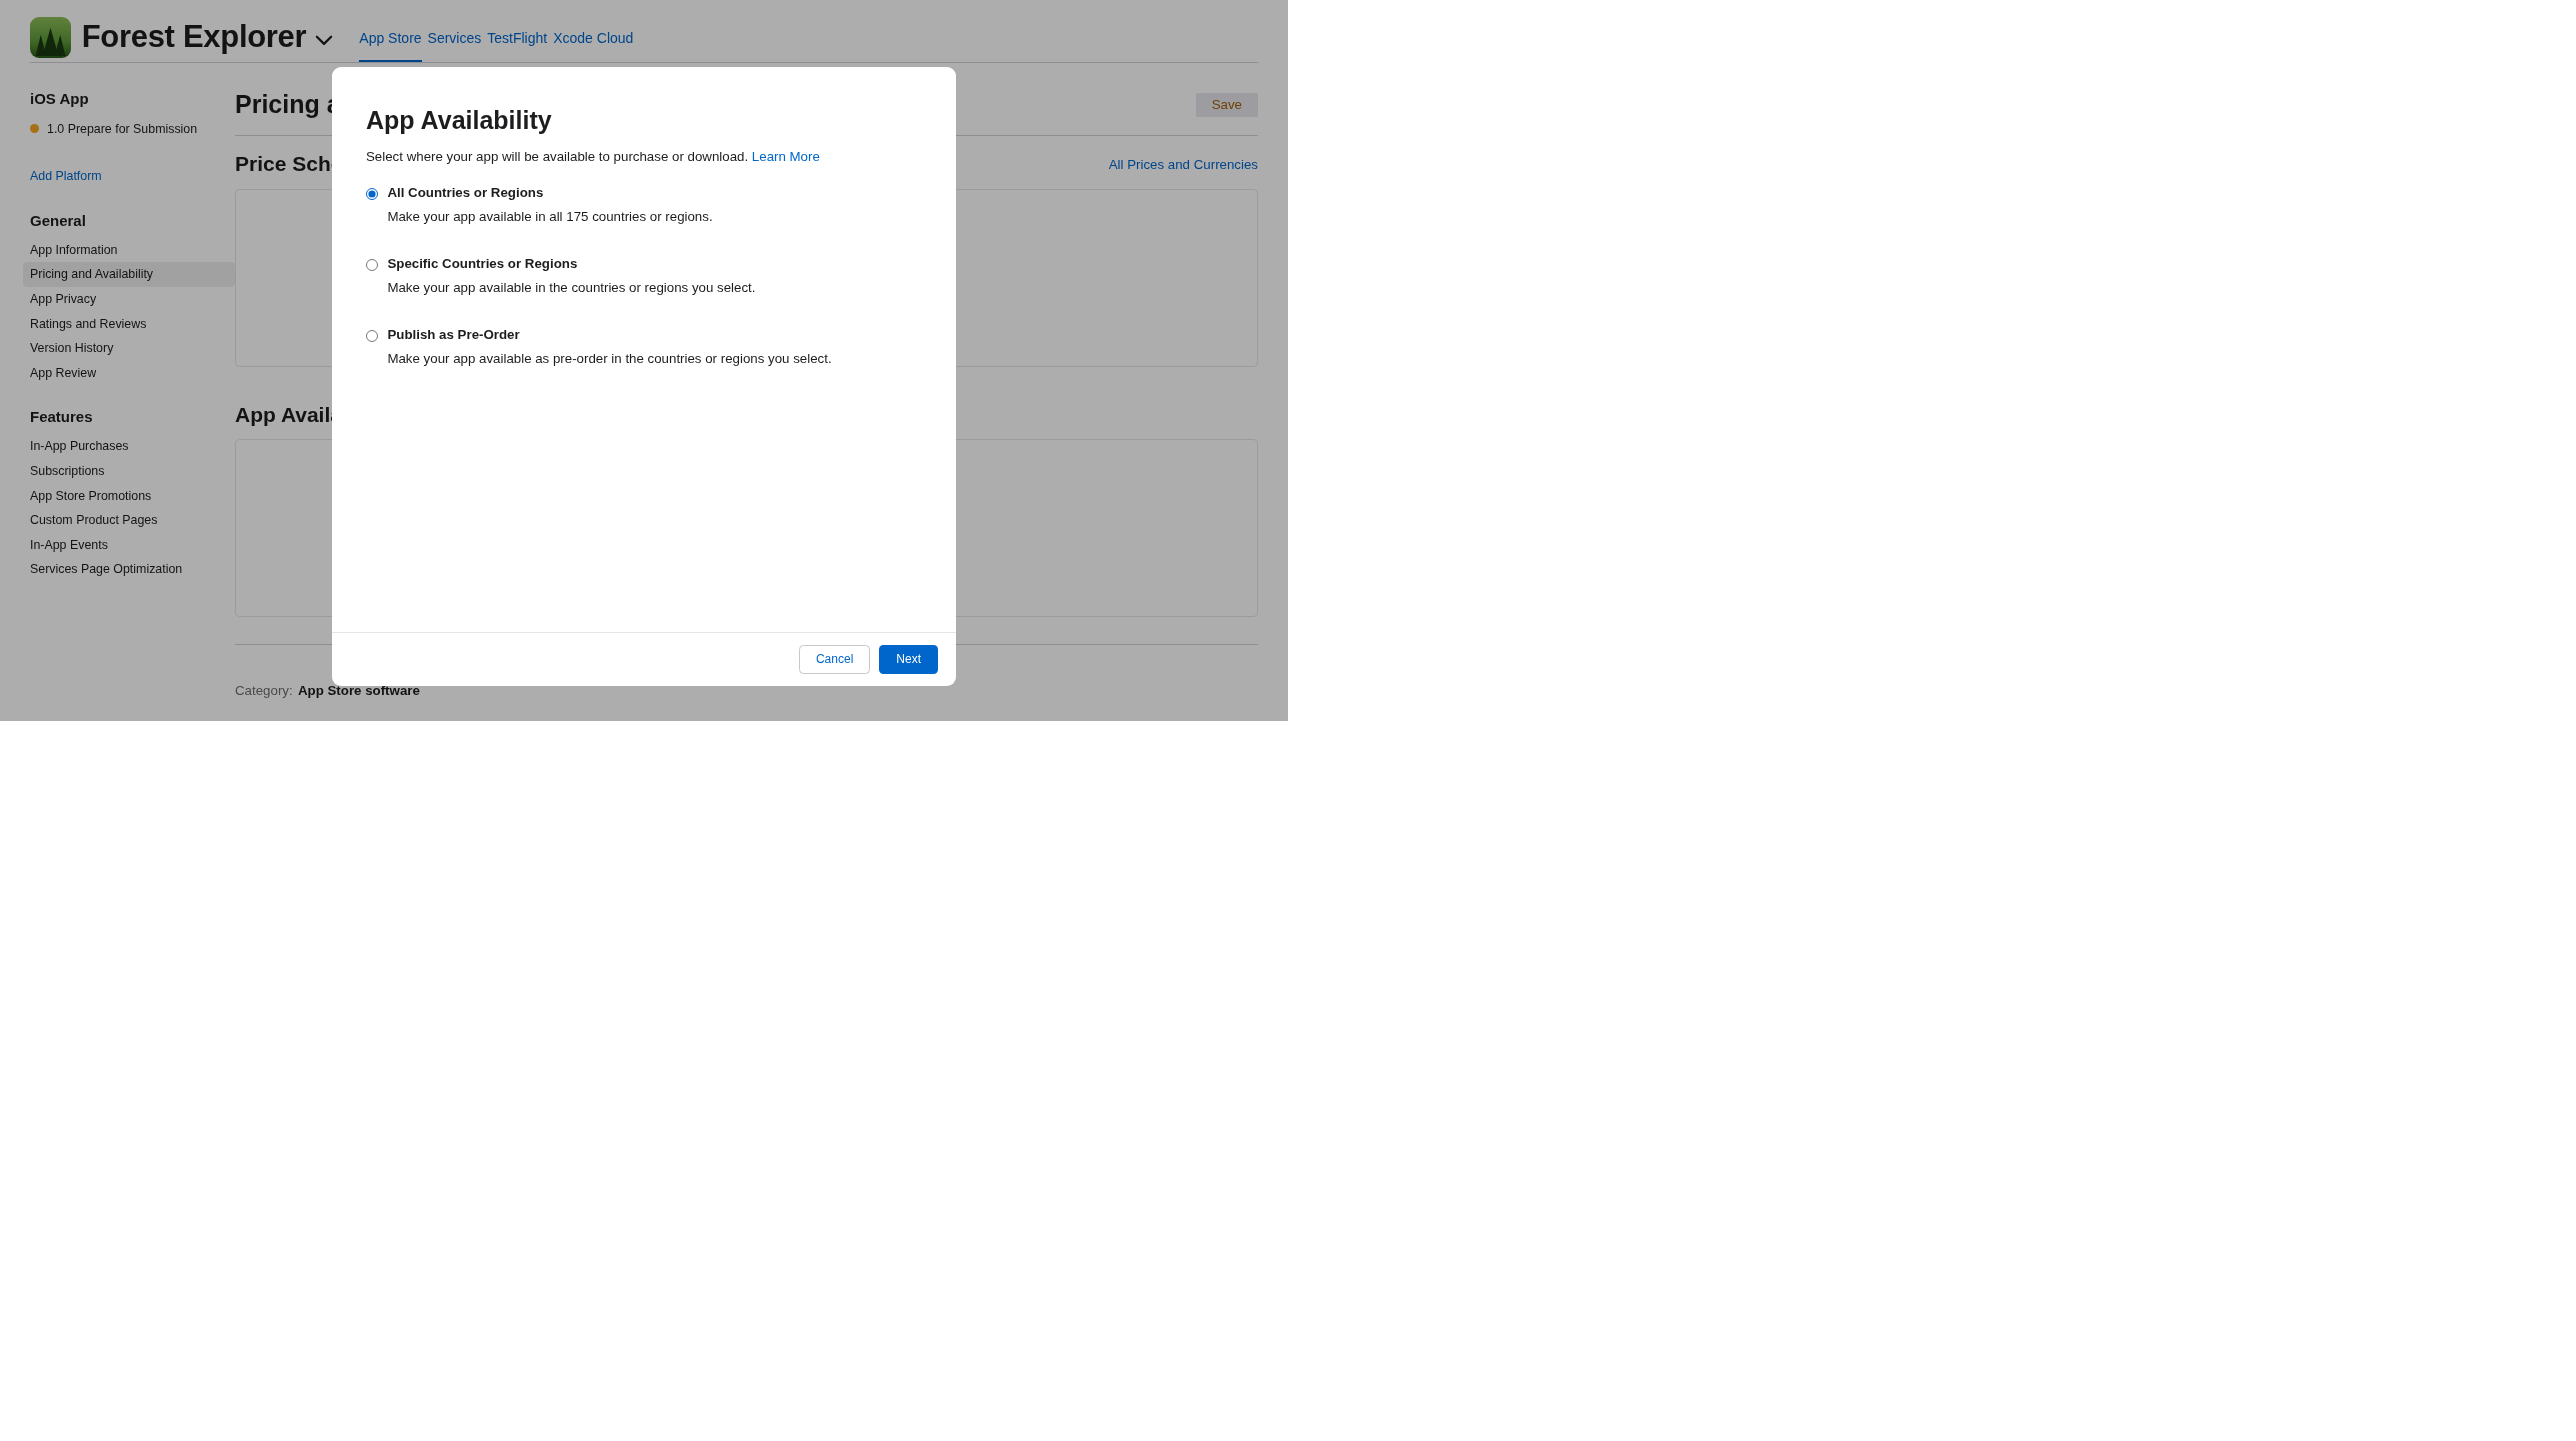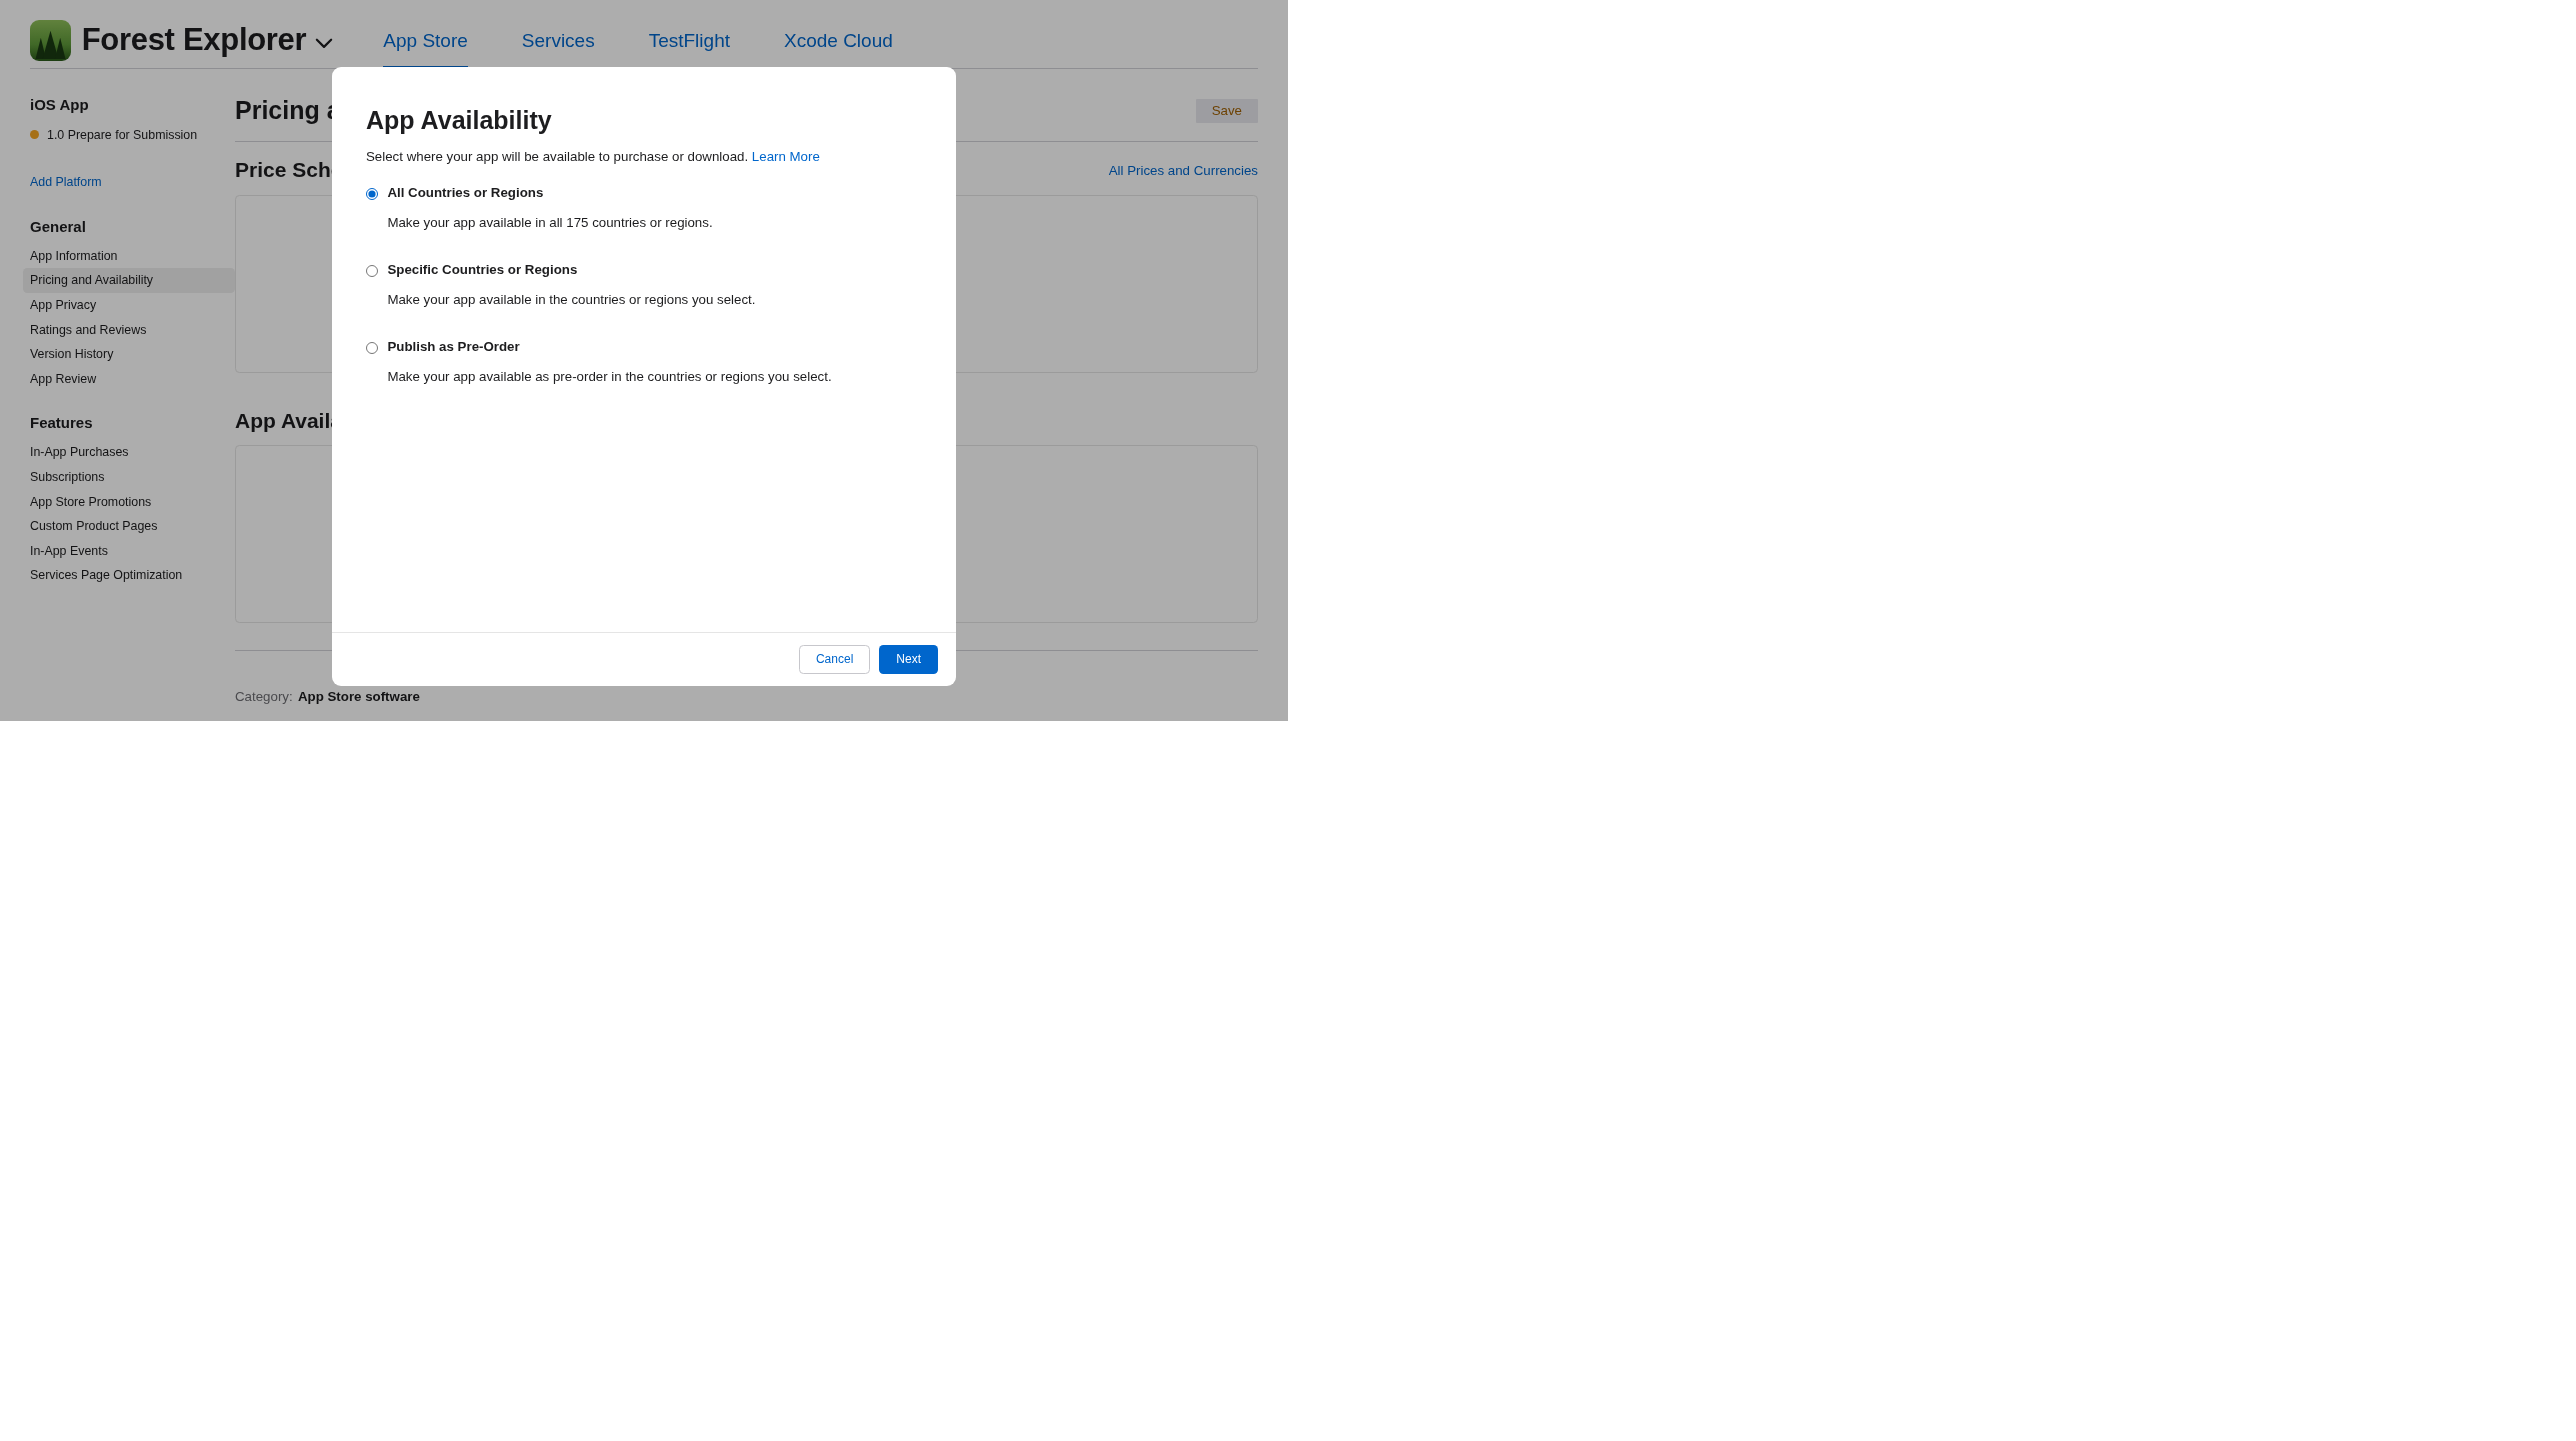--- a/index.html
+++ b/index.html
@@ -52,23 +52,23 @@
       margin-left: 9px;
       margin-top: 5.3px;
     }
     .tabs {
       display: flex;
       margin-left: 23px;
       align-self: stretch;
     }
     .tab {
       padding: 18px 0 14px 0;
-      margin: 0 27px;
+      margin: 0 3px;
       color: #0066cc;
-      font-size: 19px;
+      font-size: 14px;
       cursor: pointer;
       border-bottom: 2.7px solid transparent;
     }
     .tab.active {
       border-bottom-color: #0066cc;
     }
     .content-area {
       display: flex;
       margin-top: 27px;
     }
@@ -191,21 +191,21 @@
       cursor: pointer;
     }
     .radio-option input[type="radio"] {
       margin-top: 2.7px;
       margin-right: 9px;
       width: 12.4px;
       height: 12.4px;
       accent-color: #0066cc;
     }
     .radio-label { font-size: 13.3px; font-weight: 700; }
-    .radio-desc { font-size: 13.3px; font-weight: 400; color: #1d1d1f; margin-top: 15px; }
+    .radio-desc { font-size: 13.3px; font-weight: 400; color: #1d1d1f; margin-top: 9px; }
     .modal-footer {
       border-top: 0.9px solid #e5e5e5;
       padding: 12.4px 18px;
       display: flex;
       justify-content: flex-end;
       gap: 9px;
     }
     .btn {
       font-size: 12px;
       padding: 6.2px 16px;

